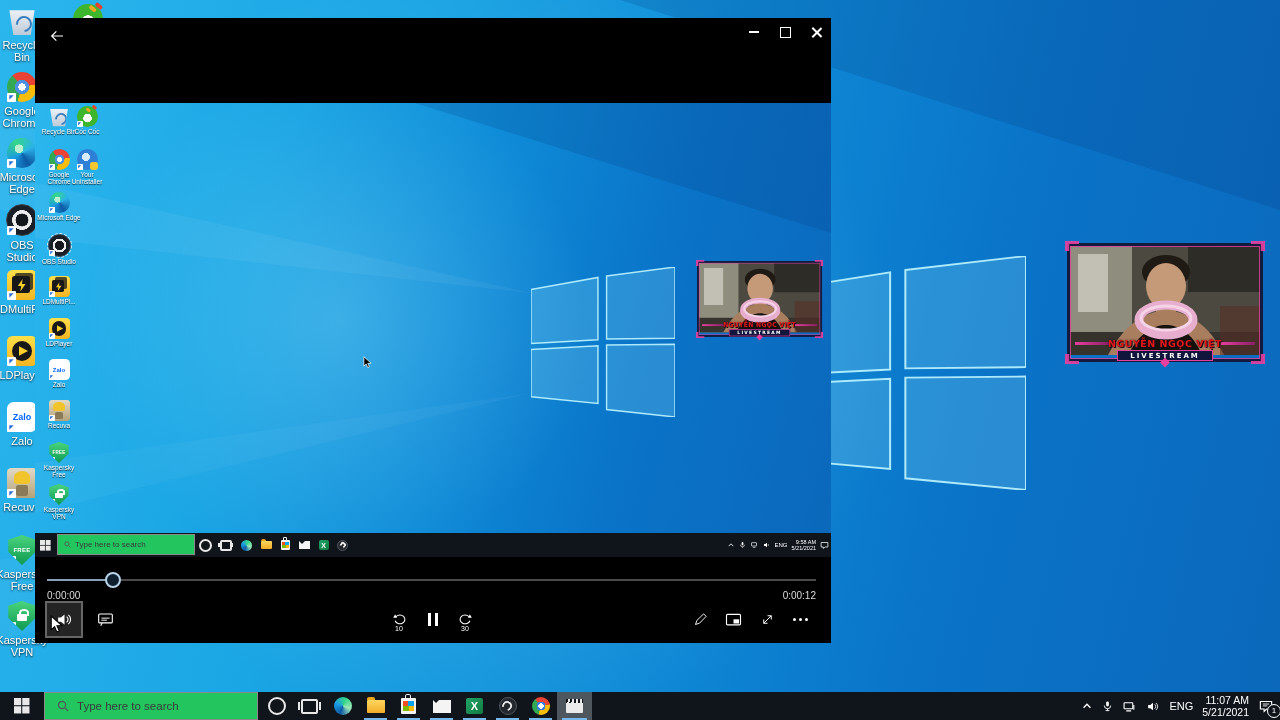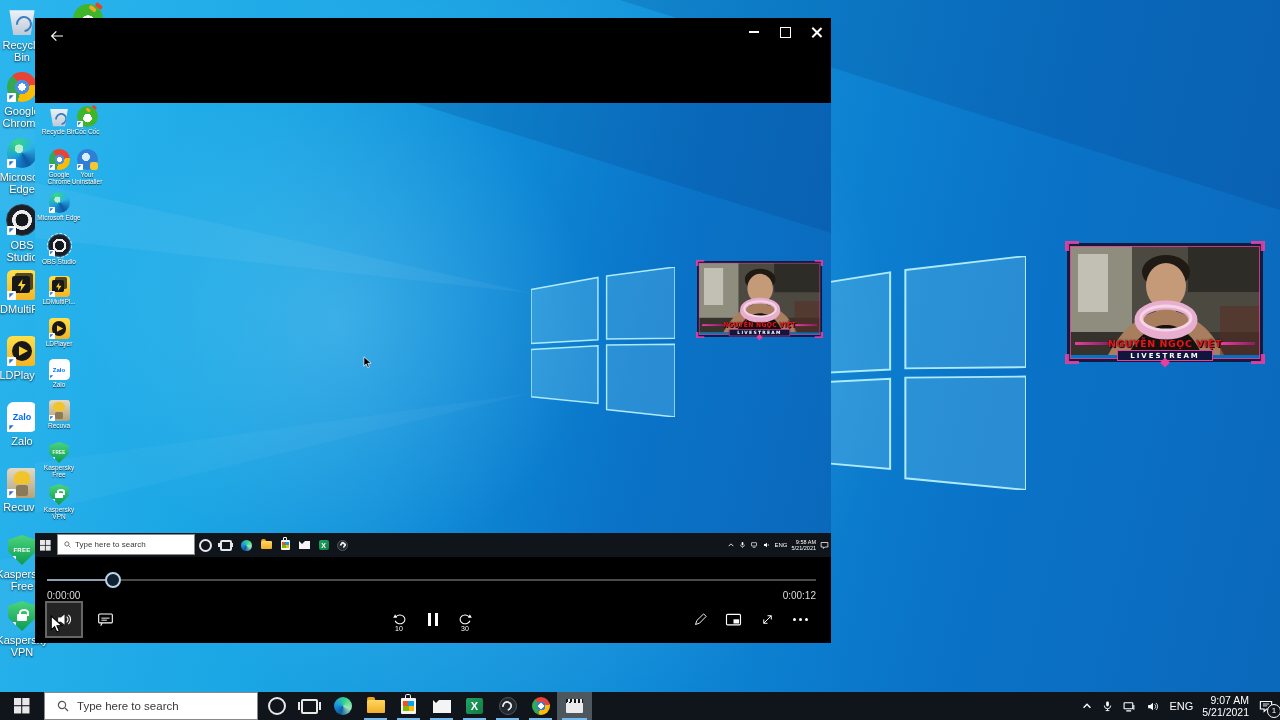--- a/index.html
+++ b/index.html
@@ -73,21 +73,21 @@
   .iicon .lbl{margin-top:1px;font-size:6.5px;line-height:7px;color:#fff;text-shadow:0 1px 1px rgba(0,0,0,.85)}
   .iicon.sel .tl{outline:1px dashed rgba(255,255,255,.8);background-color:rgba(120,170,230,.35)}
 
   
   .tb{position:absolute;left:0;right:0;background:#10151c;z-index:30}
   .tb-outer{bottom:0;height:28px}
   .tb-inner{top:430px;height:24px;width:796px}
   .slot{position:absolute;top:0;bottom:0;display:flex;align-items:center;justify-content:center}
   .slot.run::after{content:"";position:absolute;bottom:0;left:5px;right:5px;height:2px;background:#76b9ed}
   .slot.active{background:#4e565e}
-  .searchbox{position:absolute;background:#ffffff;border:1px solid #8a8a8a;box-sizing:border-box;display:flex;align-items:center;color:#3a3a3a}
+  .searchbox{position:absolute;background:#22c55e;border:1px solid #8a8a8a;box-sizing:border-box;display:flex;align-items:center;color:#3a3a3a}
   .tb-outer .searchbox{left:44px;top:0;bottom:0;width:214px;font-size:11.5px;gap:8px;padding-left:12px}
   .tb-inner .searchbox{left:22px;top:1px;height:21px;width:138px;font-size:8px;gap:4px;padding-left:6px}
   .tray{position:absolute;right:2px;top:0;bottom:0;display:flex;align-items:center;color:#fff}
   .tb-outer .tray{gap:9px;font-size:11px;padding-right:4px}
   .tb-inner .tray{gap:4px;font-size:6px}
   .clock{text-align:right;line-height:1.15}
   .tb-outer .clock{font-size:10.5px}
   .tb-inner .clock{font-size:5.5px}
   .notif{position:relative;display:flex;align-items:center}
   .badge{position:absolute;right:-7px;bottom:-4px;width:12px;height:12px;border:1.2px solid #fff;border-radius:50%;
@@ -611,21 +611,21 @@
     <svg width="15" height="13" viewBox="0 0 24 24">
         <rect x="2" y="5" width="16" height="11" rx="1" fill="none" stroke="#fff" stroke-width="2"></rect>
         <path d="M6 20h9M20 9v9" stroke="#fff" stroke-width="2"></path>
       </svg>
     <svg width="14" height="13" viewBox="0 0 24 24">
         <path d="M3 9v6h4l5 4V5L7 9H3z" fill="#fff"></path>
         <path d="M15 8a5 5 0 010 8M17.5 5.5a8.5 8.5 0 010 13" stroke="#fff" stroke-width="1.6" fill="none"></path>
       </svg>
     <span>ENG</span>
     <div class="clock">
-      <div>9:07 AM</div>
+      <div>11:07 AM</div>
       <div>5/21/2021</div>
     </div>
     <div class="notif">
       <svg width="16" height="15" viewBox="0 0 24 24">
           <path d="M3 4h18v12h-8l-4 4v-4H3z" fill="none" stroke="#fff" stroke-width="1.8"></path>
           <path d="M7 8h10M7 11h7" stroke="#fff" stroke-width="1.4"></path>
         </svg>
       <span class="badge">1</span>
     </div>
   </div>

